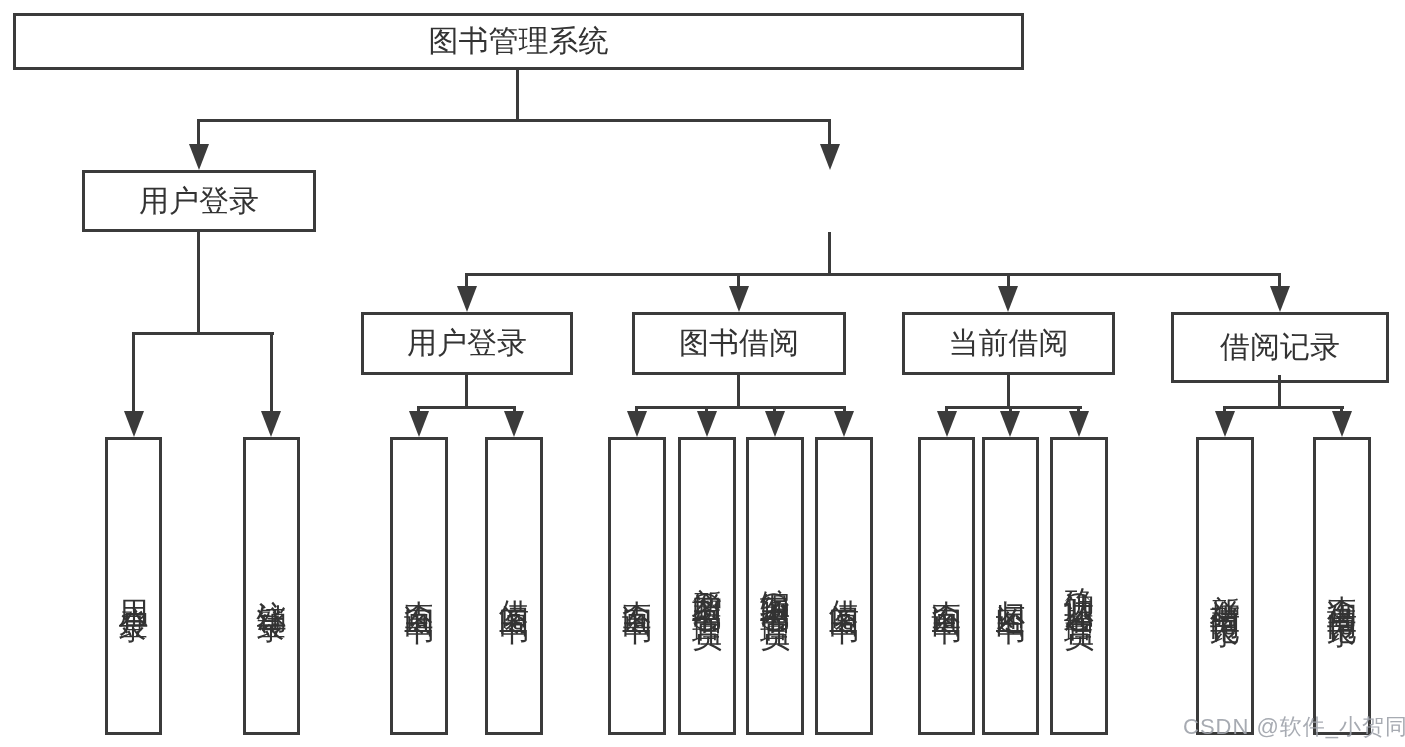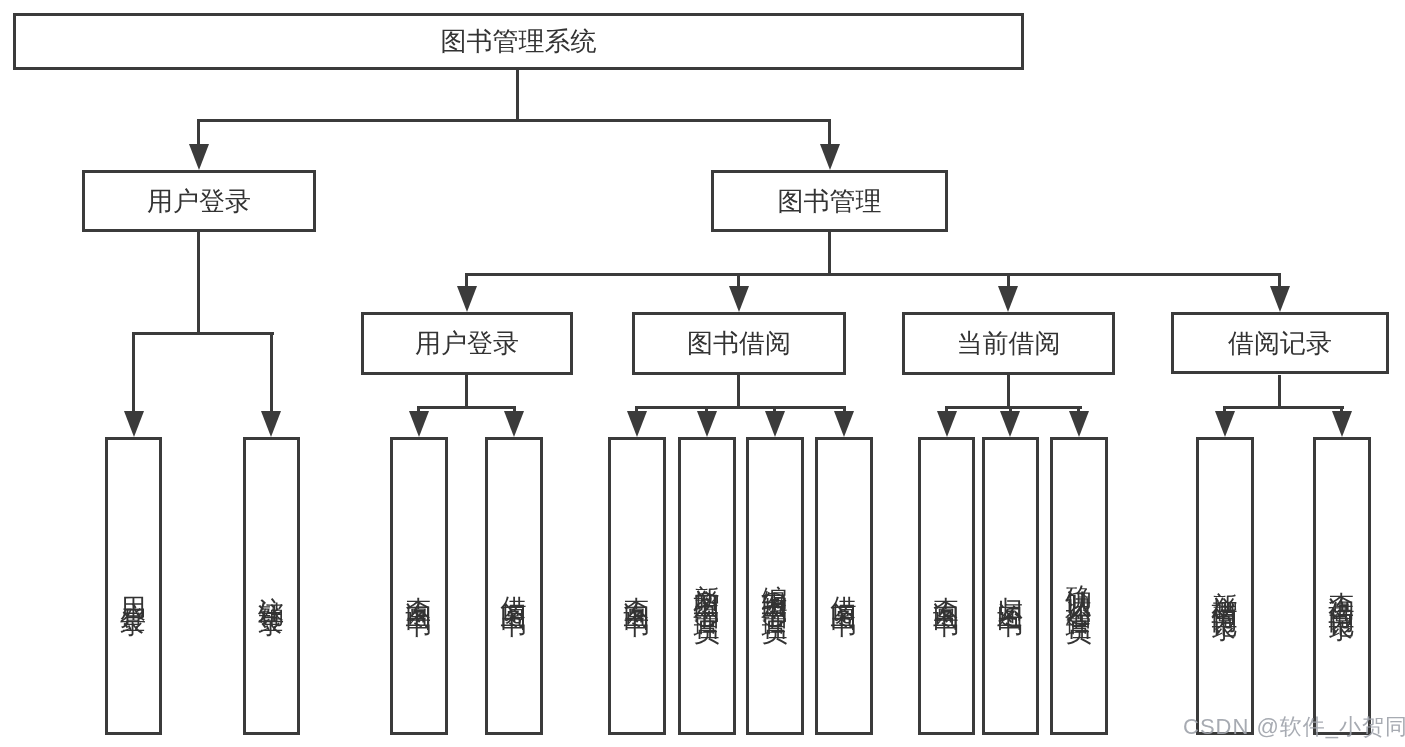--- a/index.html
+++ b/index.html
@@ -18,21 +18,21 @@
     overflow:hidden;
   }
   .box{
     position:absolute;
     box-sizing:border-box;
     border:3px solid var(--line);
     background:#ffffff;
     display:flex;
     align-items:center;
     justify-content:center;
-    font-size:26px;
+    font-size:30px;
     color:var(--text);
     text-align:center;
   }
   .vbox{
     writing-mode:vertical-rl;
     text-orientation:mixed;
     letter-spacing:5px;
     line-height:1;
   }
   .ln{
@@ -65,21 +65,20 @@
   <div class="box" style="left:13px;top:13px;width:1011px;height:57px">图书管理系统</div>
 
   <div class="ln" style="left:516px;top:70px;width:3px;height:52px"></div>
   <div class="ln" style="left:197px;top:119px;width:634px;height:3px"></div>
   <div class="ln" style="left:197px;top:119px;width:3px;height:31px"></div>
   <div class="arr" style="left:189px;top:144px"></div>
   <div class="ln" style="left:828px;top:119px;width:3px;height:31px"></div>
   <div class="arr" style="left:820px;top:144px"></div>
 
   <div class="box" style="left:82px;top:170px;width:234px;height:62px">用户登录</div>
-  <div class="box" style="left:711px;top:170px;width:237px;height:62px">图书管理</div>
 
   <div class="ln" style="left:197px;top:232px;width:3px;height:103px"></div>
   <div class="ln" style="left:132px;top:332px;width:142px;height:3px"></div>
   <div class="ln" style="left:132px;top:332px;width:3px;height:84px"></div>
   <div class="arr" style="left:124px;top:411px"></div>
   <div class="ln" style="left:270px;top:332px;width:3px;height:84px"></div>
   <div class="arr" style="left:261px;top:411px"></div>
 
   <div class="ln" style="left:828px;top:232px;width:3px;height:44px"></div>
   <div class="ln" style="left:465px;top:273px;width:813px;height:3px"></div>
@@ -88,21 +87,21 @@
   <div class="ln" style="left:737px;top:273px;width:3px;height:17px"></div>
   <div class="arr" style="left:729px;top:286px"></div>
   <div class="ln" style="left:1007px;top:273px;width:3px;height:17px"></div>
   <div class="arr" style="left:998px;top:286px"></div>
   <div class="ln" style="left:1278px;top:273px;width:3px;height:17px"></div>
   <div class="arr" style="left:1270px;top:286px"></div>
 
   <div class="box" style="left:361px;top:312px;width:212px;height:63px">用户登录</div>
   <div class="box" style="left:632px;top:312px;width:214px;height:63px">图书借阅</div>
   <div class="box" style="left:902px;top:312px;width:213px;height:63px">当前借阅</div>
-  <div class="box" style="left:1171px;top:312px;width:218px;height:62px">借阅记录</div>
+  <div class="box" style="left:1171px;top:312px;width:218px;height:71px">借阅记录</div>
 
   <div class="ln" style="left:465px;top:375px;width:3px;height:34px"></div>
   <div class="ln" style="left:417px;top:406px;width:99px;height:3px"></div>
   <div class="ln" style="left:417px;top:406px;width:3px;height:12px"></div>
   <div class="arr" style="left:409px;top:411px"></div>
   <div class="ln" style="left:513px;top:406px;width:3px;height:12px"></div>
   <div class="arr" style="left:504px;top:411px"></div>
 
   <div class="ln" style="left:737px;top:375px;width:3px;height:34px"></div>
   <div class="ln" style="left:635px;top:406px;width:211px;height:3px"></div>

